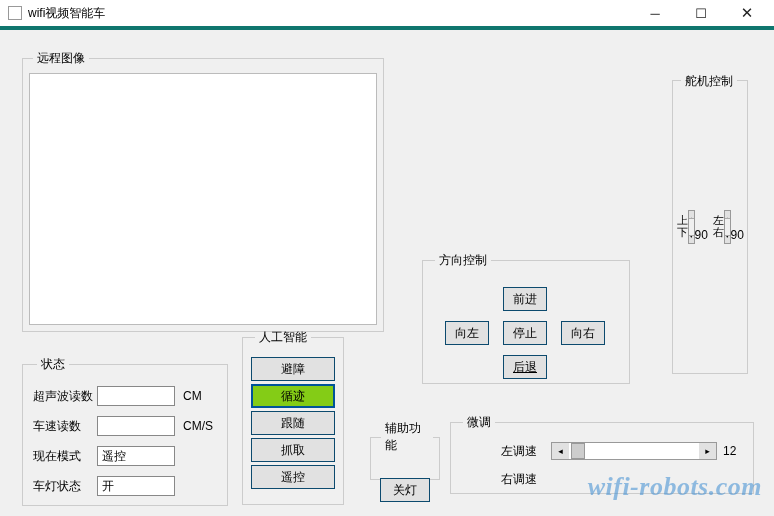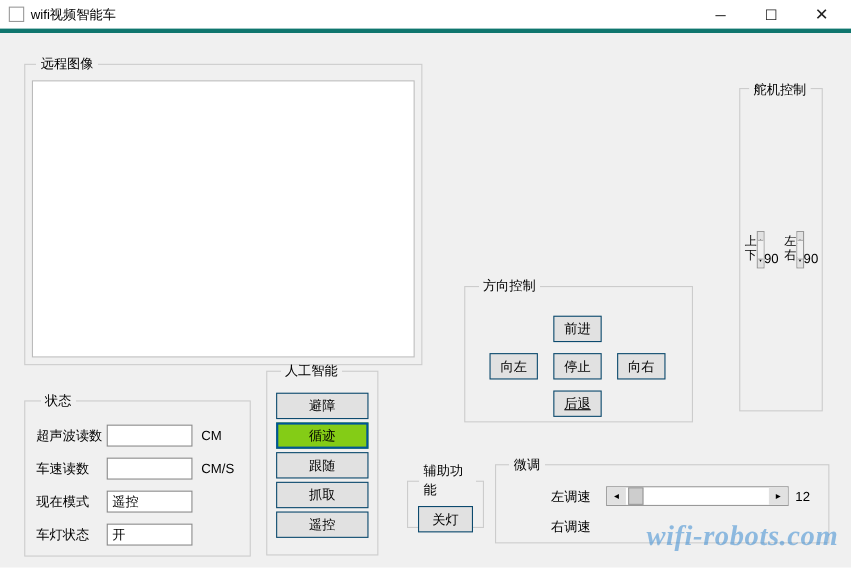--- a/index.html
+++ b/index.html
@@ -102,21 +102,21 @@
     border: 2px solid #005499;
     background: #84cc16;
   }
   .aux-box {
     left: 370px; top: 390px;
     width: 70px; height: 60px;
     padding: 6px;
   }
   .aux-box button {
     width: 50px; height: 24px;
-    display: block; margin: 0 auto 0;
+    display: block; margin: 18px auto 0;
   }
   .dir-box {
     left: 422px; top: 222px;
     width: 208px; height: 132px;
     padding: 8px;
   }
   .dir-box button {
     position: absolute;
     width: 44px; height: 24px;
   }

